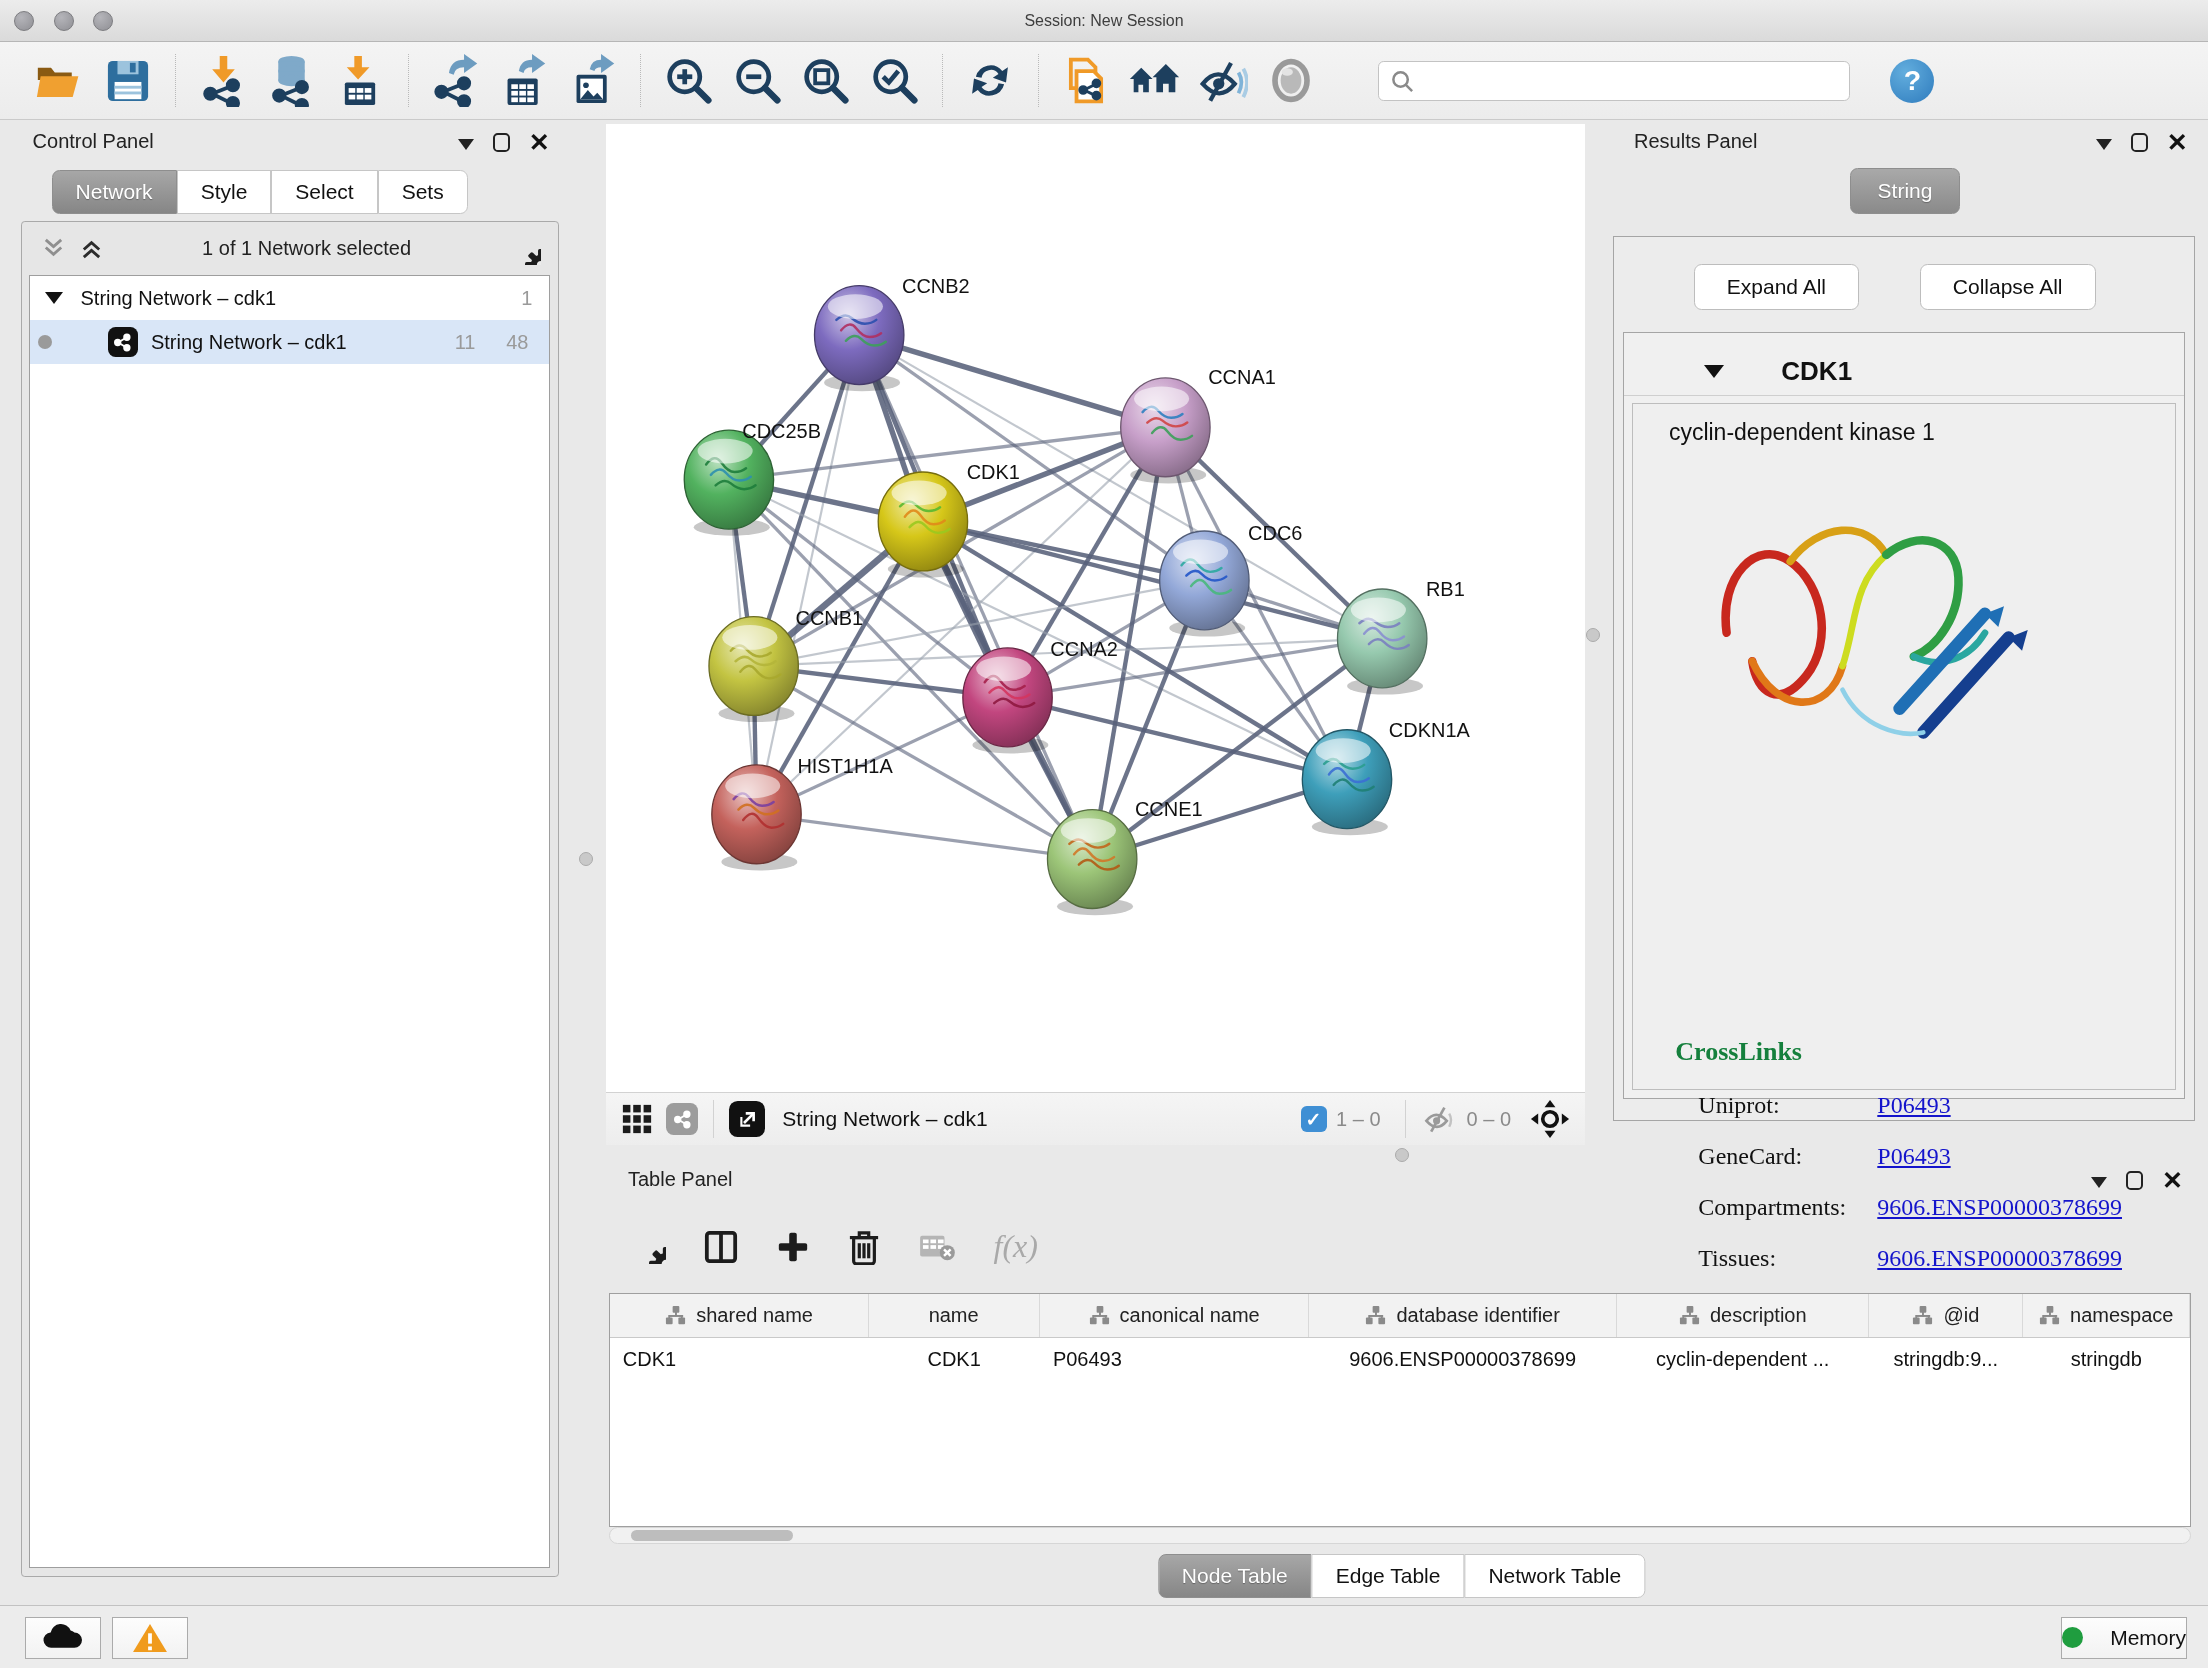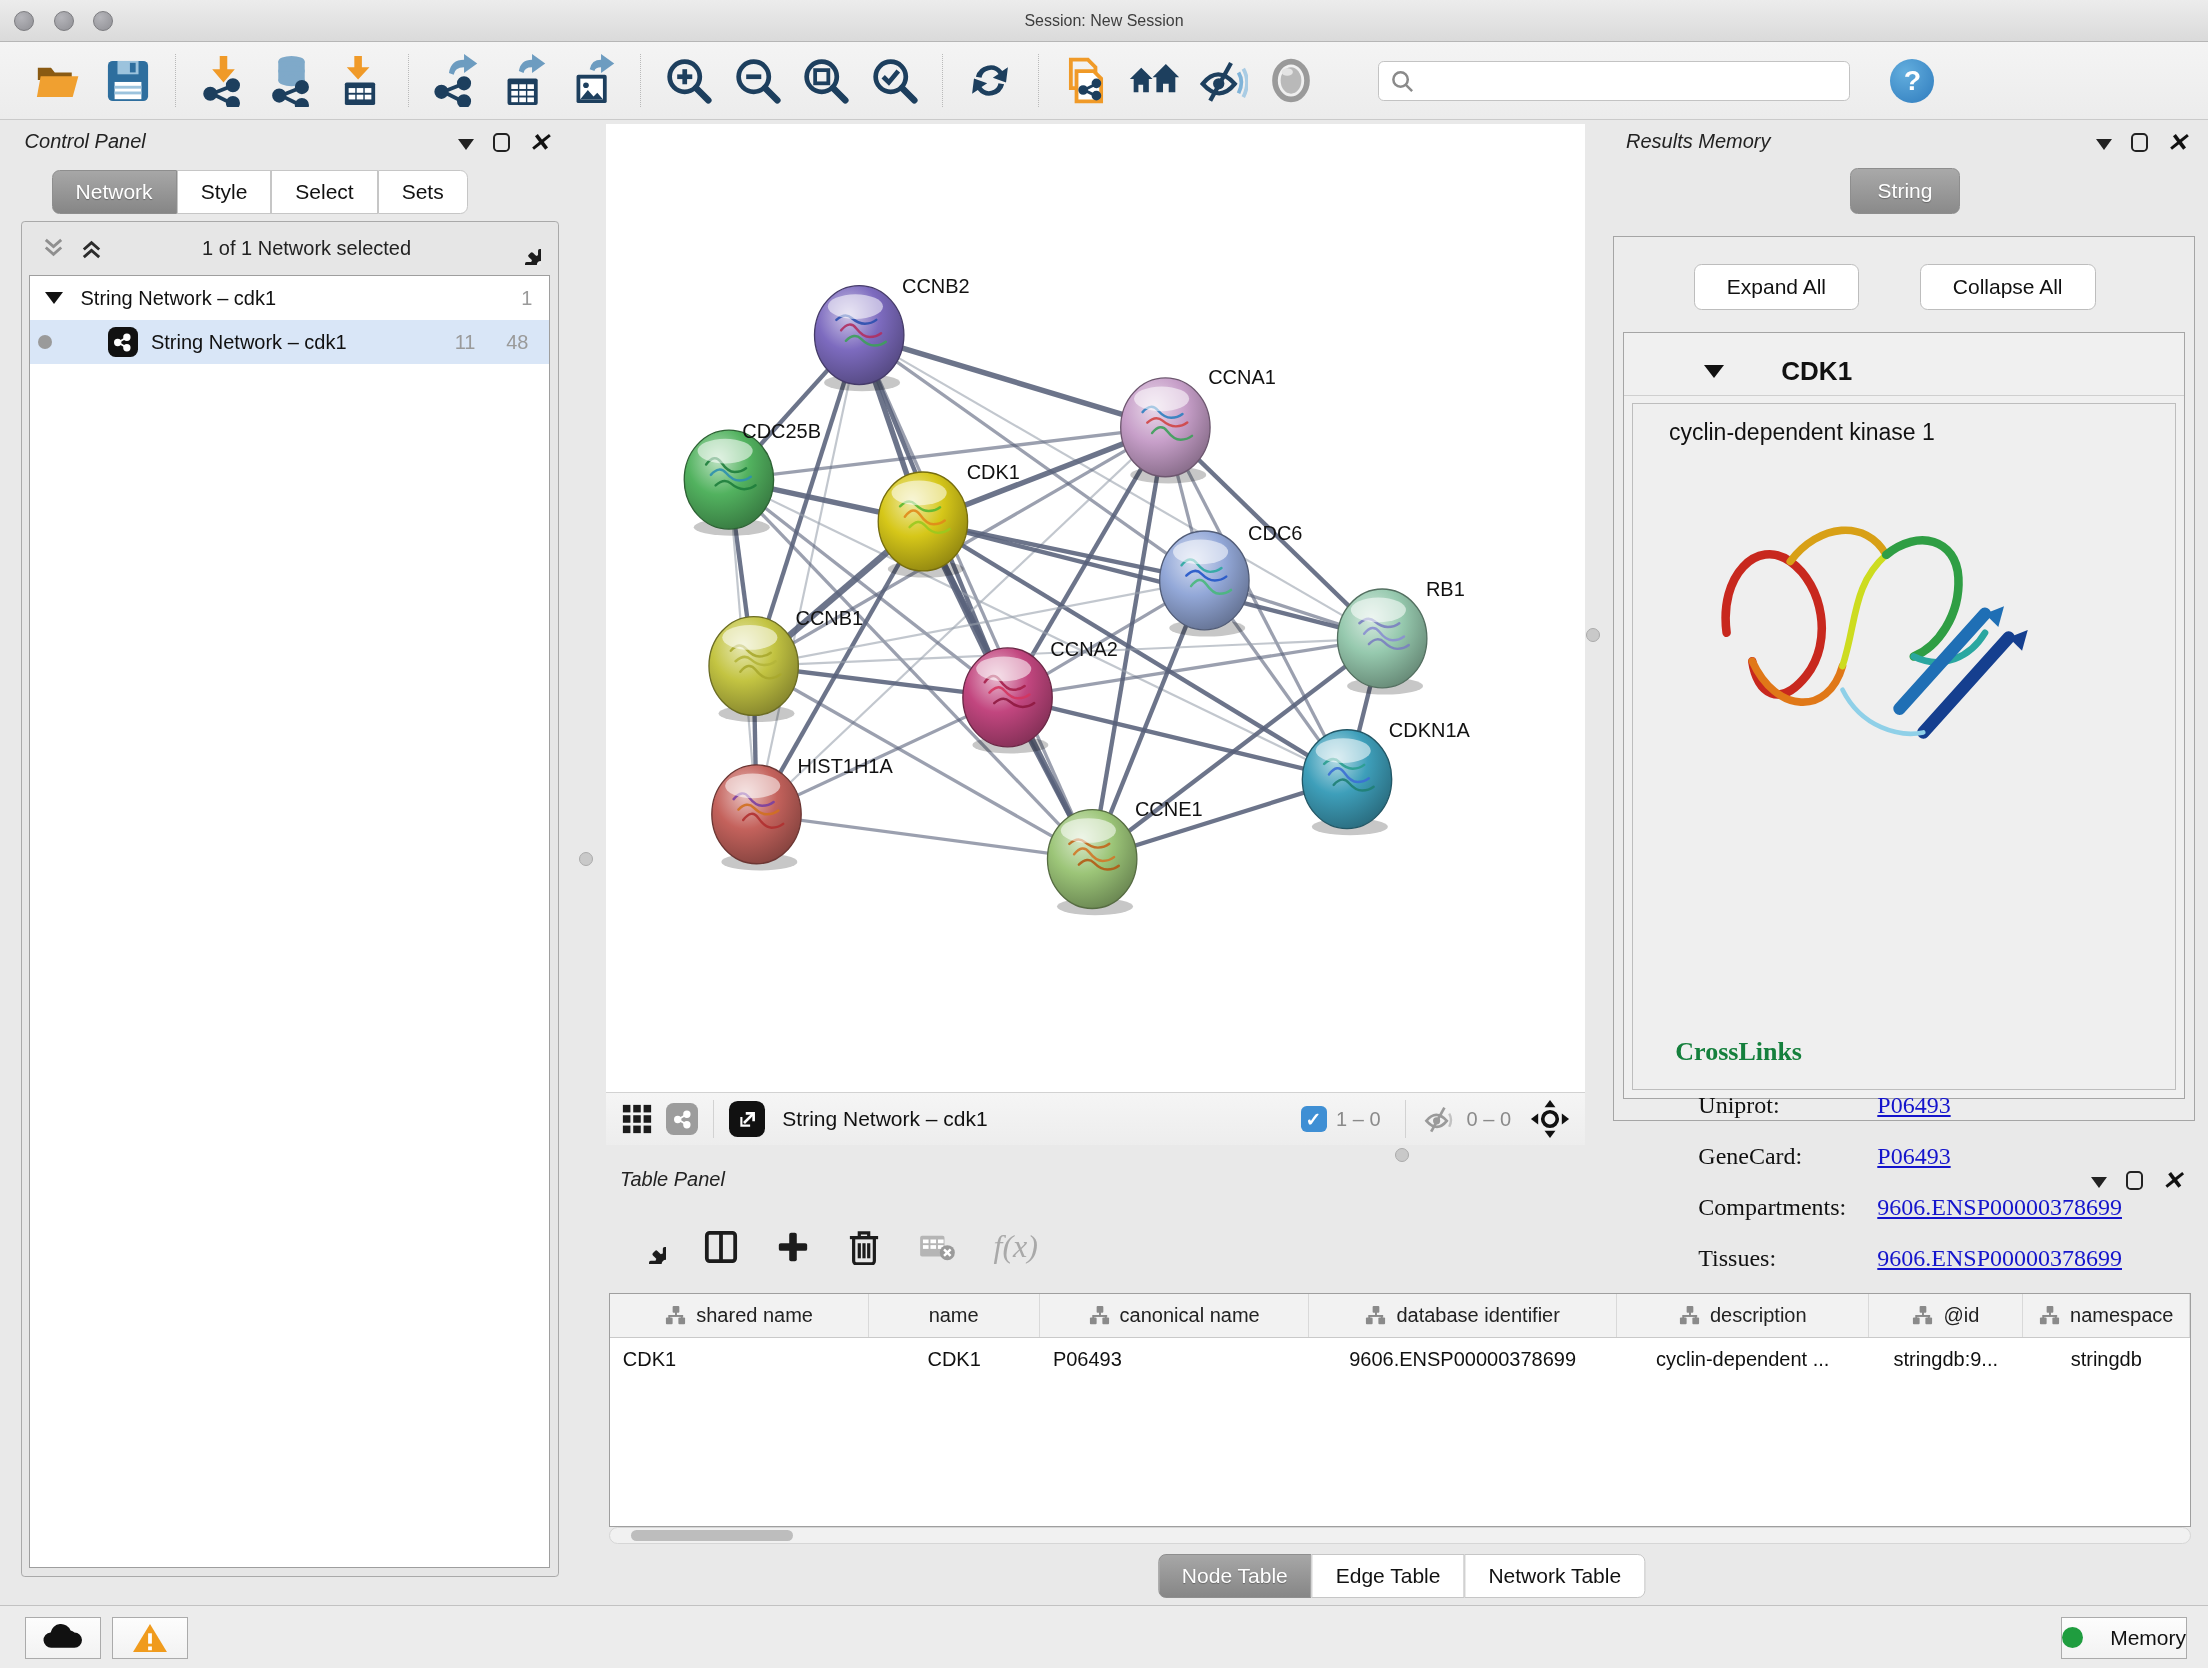--- a/index.html
+++ b/index.html
@@ -11,21 +11,21 @@
   .win-title{position:absolute;left:0;right:0;top:0;height:53px;line-height:42px;text-align:center;font-size:16px;color:#3e3e3e;}
   
   .toolbar{position:absolute;left:0;top:42px;width:100%;height:78px;background:linear-gradient(#f4f4f4,#ececec);border-bottom:1px solid #cacaca;display:flex;align-items:center;padding:0 25px;}
   .tb-btn{width:55px;height:55px;display:flex;align-items:center;justify-content:center;flex:0 0 auto;margin:0 6.7px;}
   .tb-sep{width:1px;height:53px;margin:0 13.3px;border-left:1.9px dotted #b9b9b9;flex:0 0 auto;}
   .search-wrap{margin-left:53px;flex:0 0 auto;position:relative;}
   .search-input{width:472px;height:40px;border:1px solid #c3c3c3;border-radius:5.7px;background:#fff;font-size:19px;padding:0 11.4px 0 42px;outline:none;color:#333;}
   .search-glass{position:absolute;left:11.4px;top:8.6px;}
   .help-btn{margin-left:40px;width:44px;height:44px;border-radius:50%;background:radial-gradient(circle at 35% 30%,#63aede,#2e7bbd);display:flex;align-items:center;justify-content:center;color:#fff;font-size:28.5px;font-weight:bold;flex:0 0 auto;}
   
-  .panel-head{position:absolute;left:0;right:0;top:0;height:38px;font-style:italic;}
+  .panel-head{position:absolute;left:8px;right:0;top:0;height:38px;}
   .panel-title{position:absolute;left:17px;top:5.7px;font-size:20px;color:#222;}
   .chrome{position:absolute;top:7.6px;display:flex;align-items:center;gap:19px;}
   .chrome .tri{width:0;height:0;border-left:8.6px solid transparent;border-right:8.6px solid transparent;border-top:11.4px solid #222;margin-top:5.7px;}
   .chrome .sq{width:17px;height:19px;border:2.9px solid #222;border-radius:4.8px;}
   .chrome .x{font-size:25px;font-weight:bold;color:#111;line-height:21px;}
   
   .tab{height:44px;line-height:42px;padding:0 23px;font-size:21px;background:#fff;border:1px solid #c6c6c6;color:#111;text-align:center;}
   .tab.sel{background:linear-gradient(#a7a7a7,#868686);color:#fff;border-color:#8e8e8e;text-shadow:0 1px 1px rgba(0,0,0,.3);}
   .tab.first{border-radius:7.6px 0 0 7.6px;}
   .tab.last{border-radius:0 7.6px 7.6px 0;}
@@ -660,21 +660,21 @@
           <path d="M22 1 l6 8 -12 0z"></path>
           <path d="M22 43 l6 -8 -12 0z"></path>
           <path d="M1 22 l8 -6 0 12z"></path>
           <path d="M43 22 l-8 -6 0 12z"></path>
         </g>
       </svg>
   </div>
 
   <div class="results-panel">
     <div class="panel-head">
-      <span class="panel-title">Results Memory</span>
+      <span class="panel-title">Results Panel</span>
       <div class="chrome" style="right:13.3px">
         <span class="tri"></span>
         <span class="sq"></span>
         <span class="x">✕</span>
       </div>
     </div>
     <div class="rp-tab">String</div>
     <div class="rp-outer">
       <button class="rp-btn" style="left:80px">Expand All</button>
       <button class="rp-btn" style="left:306px">Collapse All</button>

